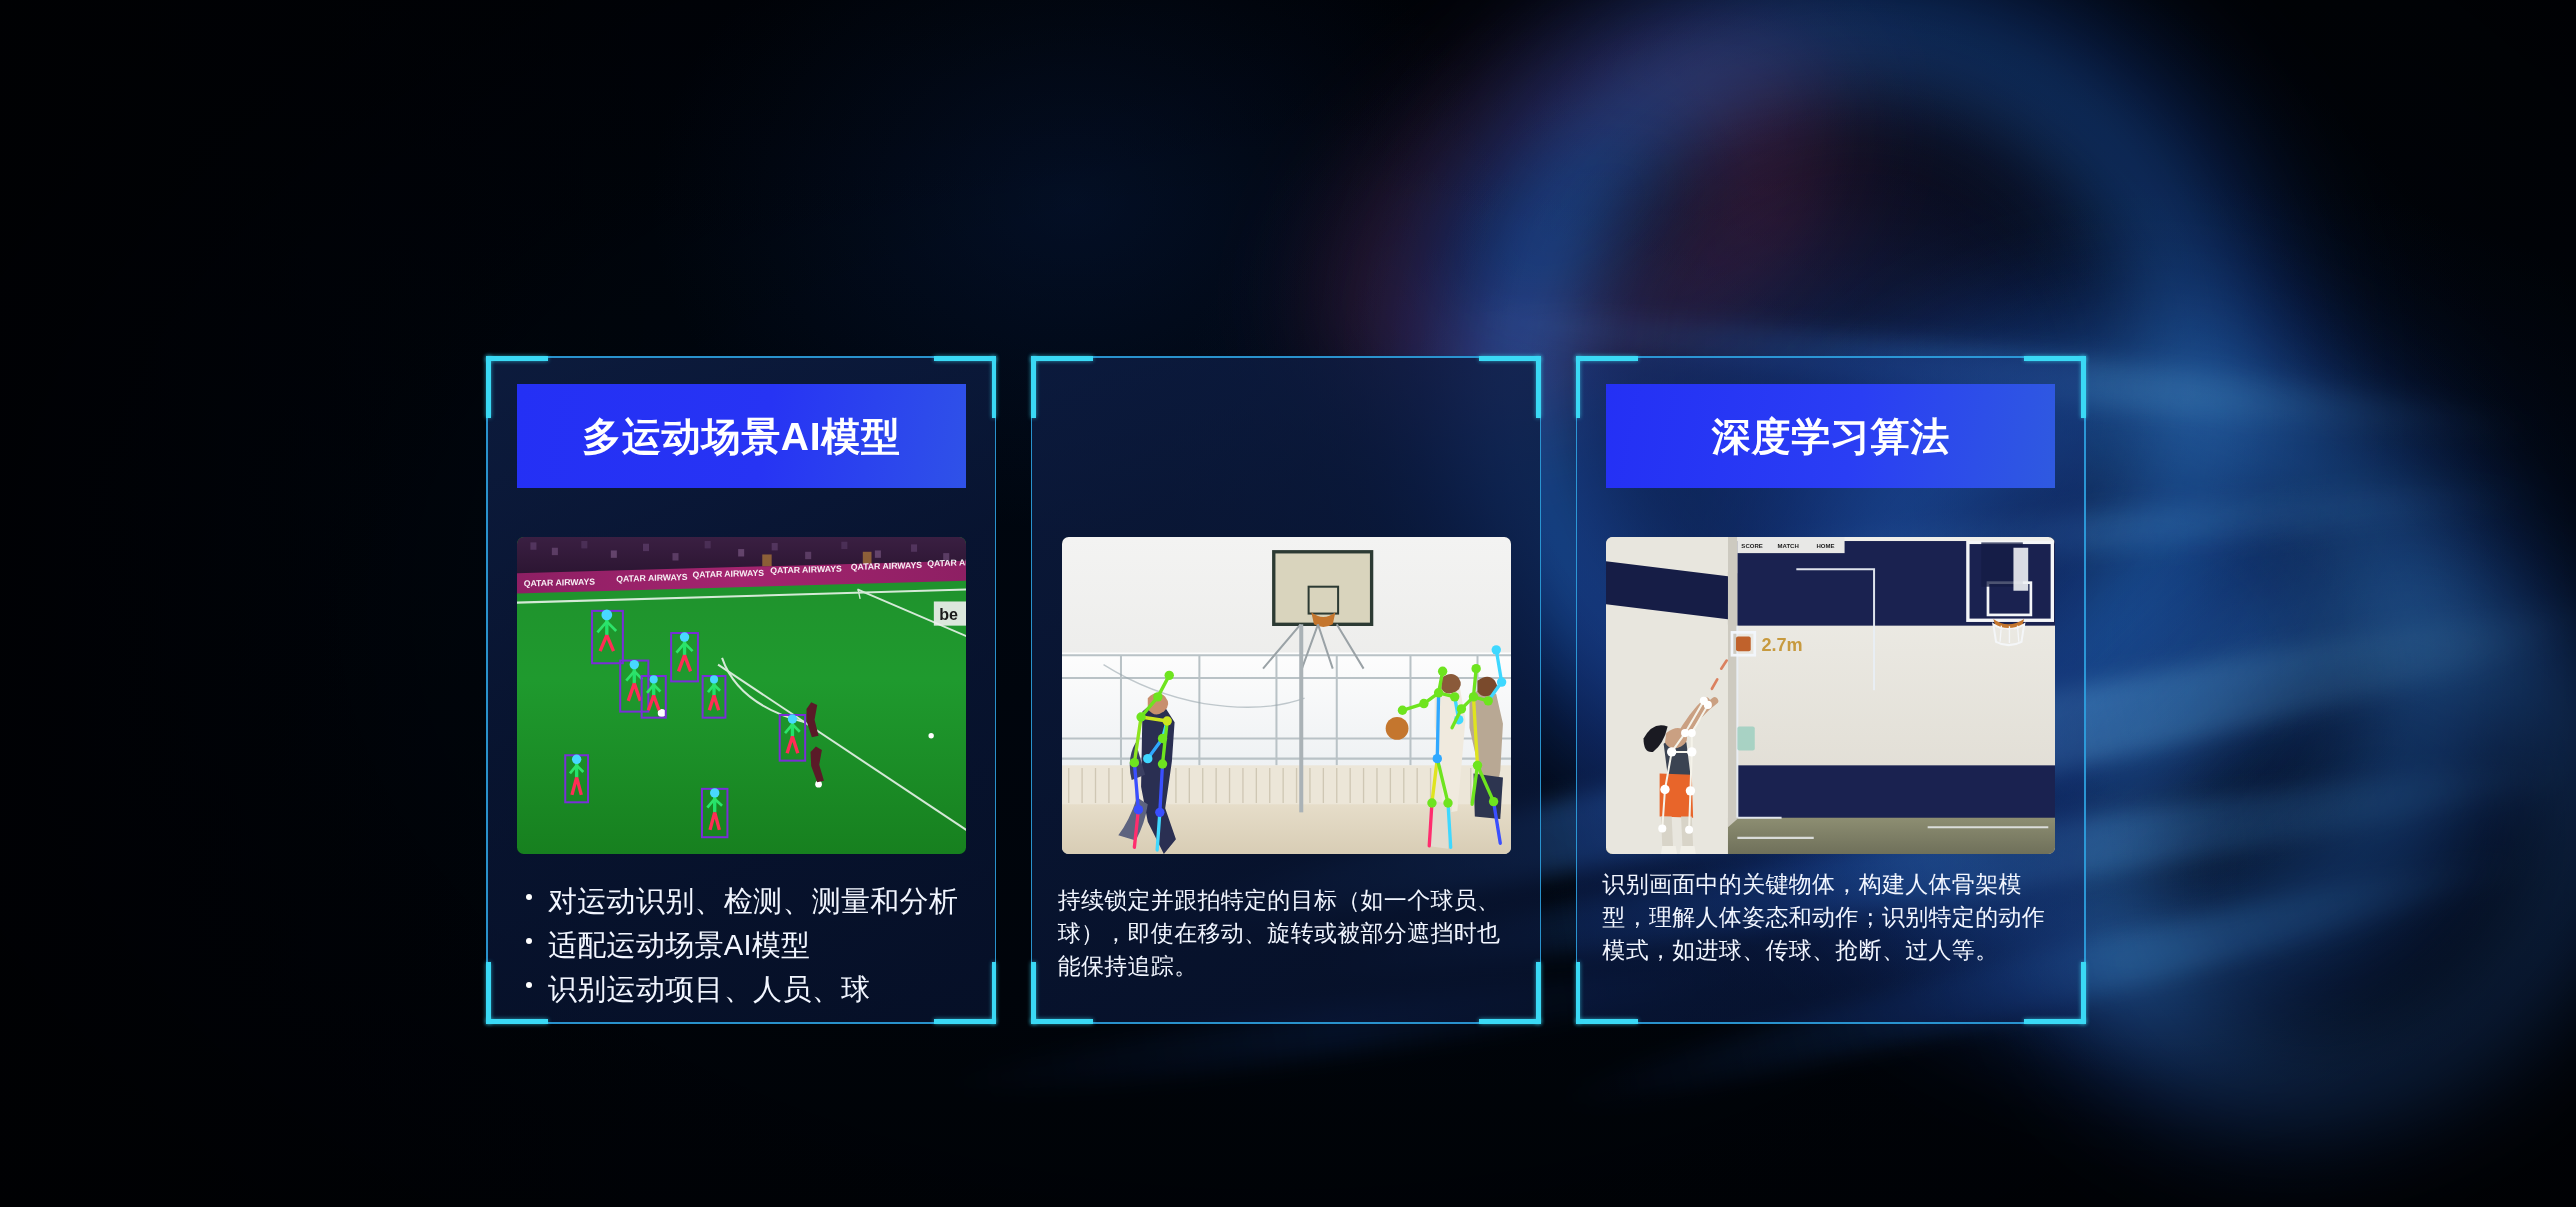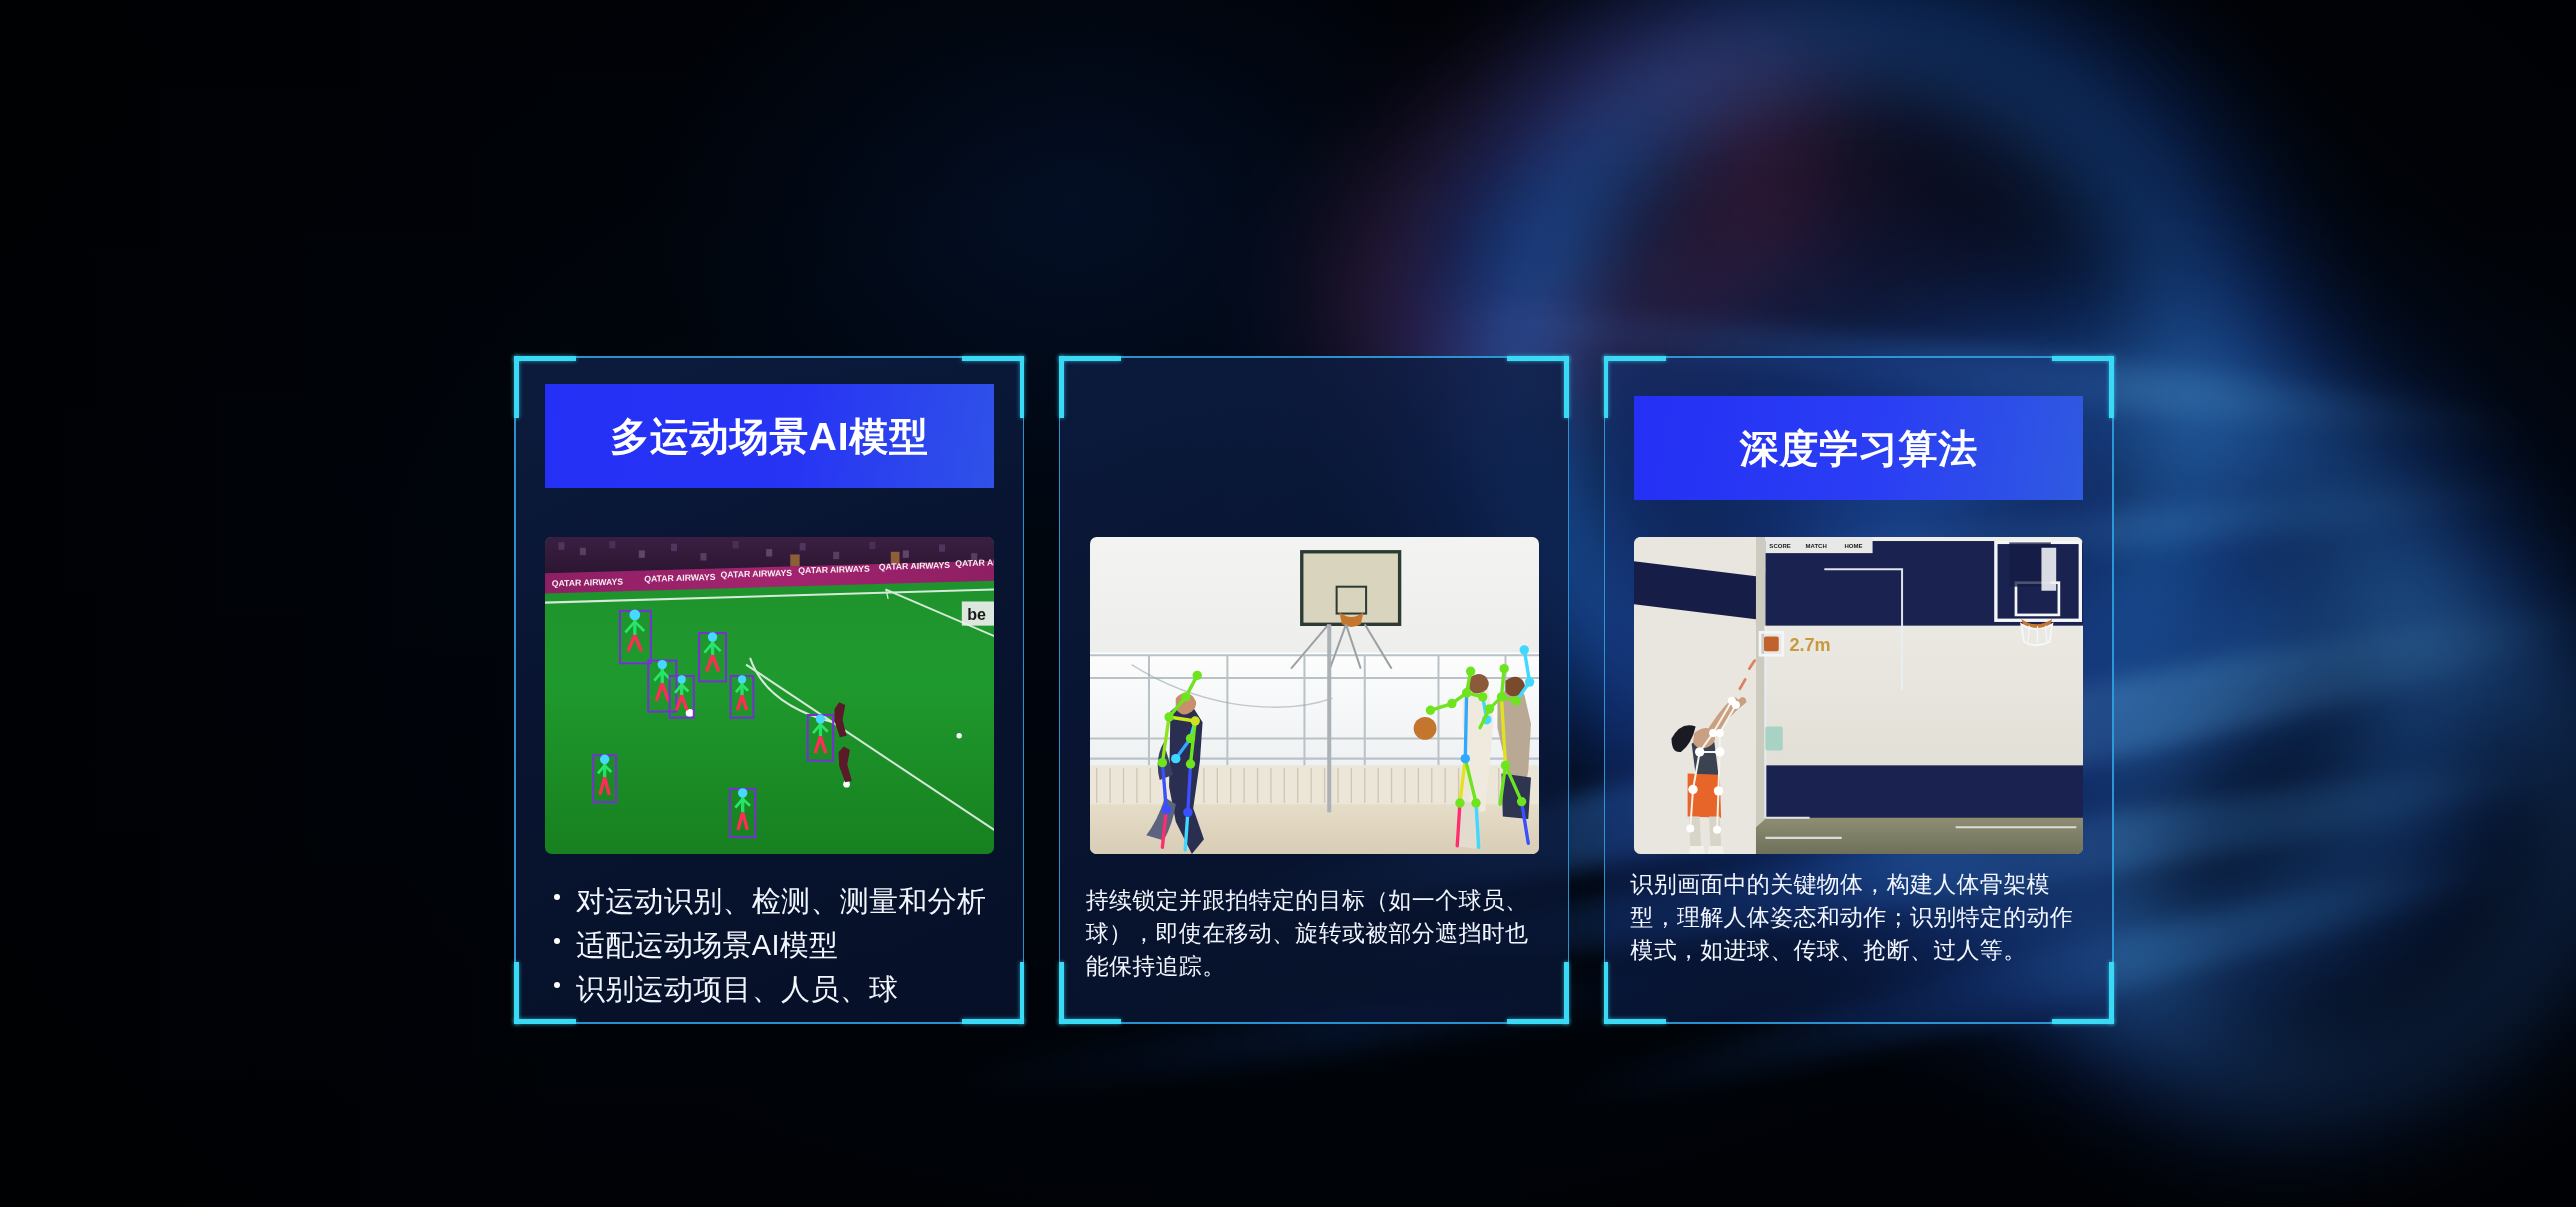--- a/index.html
+++ b/index.html
@@ -62,21 +62,21 @@
       background:linear-gradient(90deg,rgba(0,0,0,0),rgba(70,150,250,.25) 45%,rgba(0,0,0,0));}
   .s6{left:939px;top:1006px;width:805px;height:47px;transform:rotate(-8deg);
       background:linear-gradient(90deg,rgba(0,0,0,0),rgba(25,70,170,.18) 50%,rgba(0,0,0,0));}
 
   .vignette{position:absolute;inset:0;
     background:radial-gradient(ellipse 1610px 1006px at 1275px 604px, rgba(0,0,0,0) 40%, rgba(0,0,0,.55) 100%);}
   .dark-left{position:absolute;left:0;top:0;width:671px;height:100%;
     background:linear-gradient(90deg,rgba(0,2,6,.95),rgba(0,2,6,0));}
 
   
-  #cards{position:absolute;left:509px;top:351px;width:1610px;height:678px;display:flex;gap:24px;}
+  #cards{position:absolute;left:481px;top:351px;width:1610px;height:678px;display:flex;gap:24px;}
 
   .card{position:relative;width:521px;height:678px;}
 
   .card-fill{
     position:absolute;left:5.4px;top:5.4px;right:5.4px;bottom:5.4px;
     background:linear-gradient(155deg, rgba(15,32,72,.82) 0%, rgba(10,24,58,.78) 45%, rgba(8,20,50,.72) 100%);
   }
   .card.c3 .card-fill{
     background:linear-gradient(155deg, rgba(22,52,122,.55) 0%, rgba(18,44,110,.45) 50%, rgba(14,36,92,.42) 100%);
   }
@@ -100,21 +100,21 @@
   .c-tr{right:5.4px;top:5.4px;} .c-tr .h{right:0;top:0;} .c-tr .v{right:0;top:0;}
   .c-bl{left:5.4px;bottom:5.4px;} .c-bl .h{left:0;bottom:0;} .c-bl .v{left:0;bottom:0;}
   .c-br{right:5.4px;bottom:5.4px;} .c-br .h{right:0;bottom:0;} .c-br .v{right:0;bottom:0;}
 
   
   .card-header{
     position:absolute;left:36px;top:33px;width:449px;height:104px;
     background:linear-gradient(100deg,#2430f5 0%,#2734f4 55%,#2f52e8 100%);
     display:flex;align-items:center;justify-content:center;
   }
-  .card.c3 .card-header{background:linear-gradient(100deg,#2430f5 0%,#2a3ef4 55%,#2f5ae0 100%);margin-top:12px;}
+  .card.c3 .card-header{background:linear-gradient(100deg,#2430f5 0%,#2a3ef4 55%,#2f5ae0 100%);}
   .card-header-text{
     color:#ffffff;font-size:39px;font-weight:bold;letter-spacing:0.7px;
     white-space:nowrap;line-height:1;
   }
 
   
   .thumb{
     position:absolute;left:36px;top:186px;width:449px;height:317px;
     border-radius:6.7px;overflow:hidden;background:#06101f;
   }

